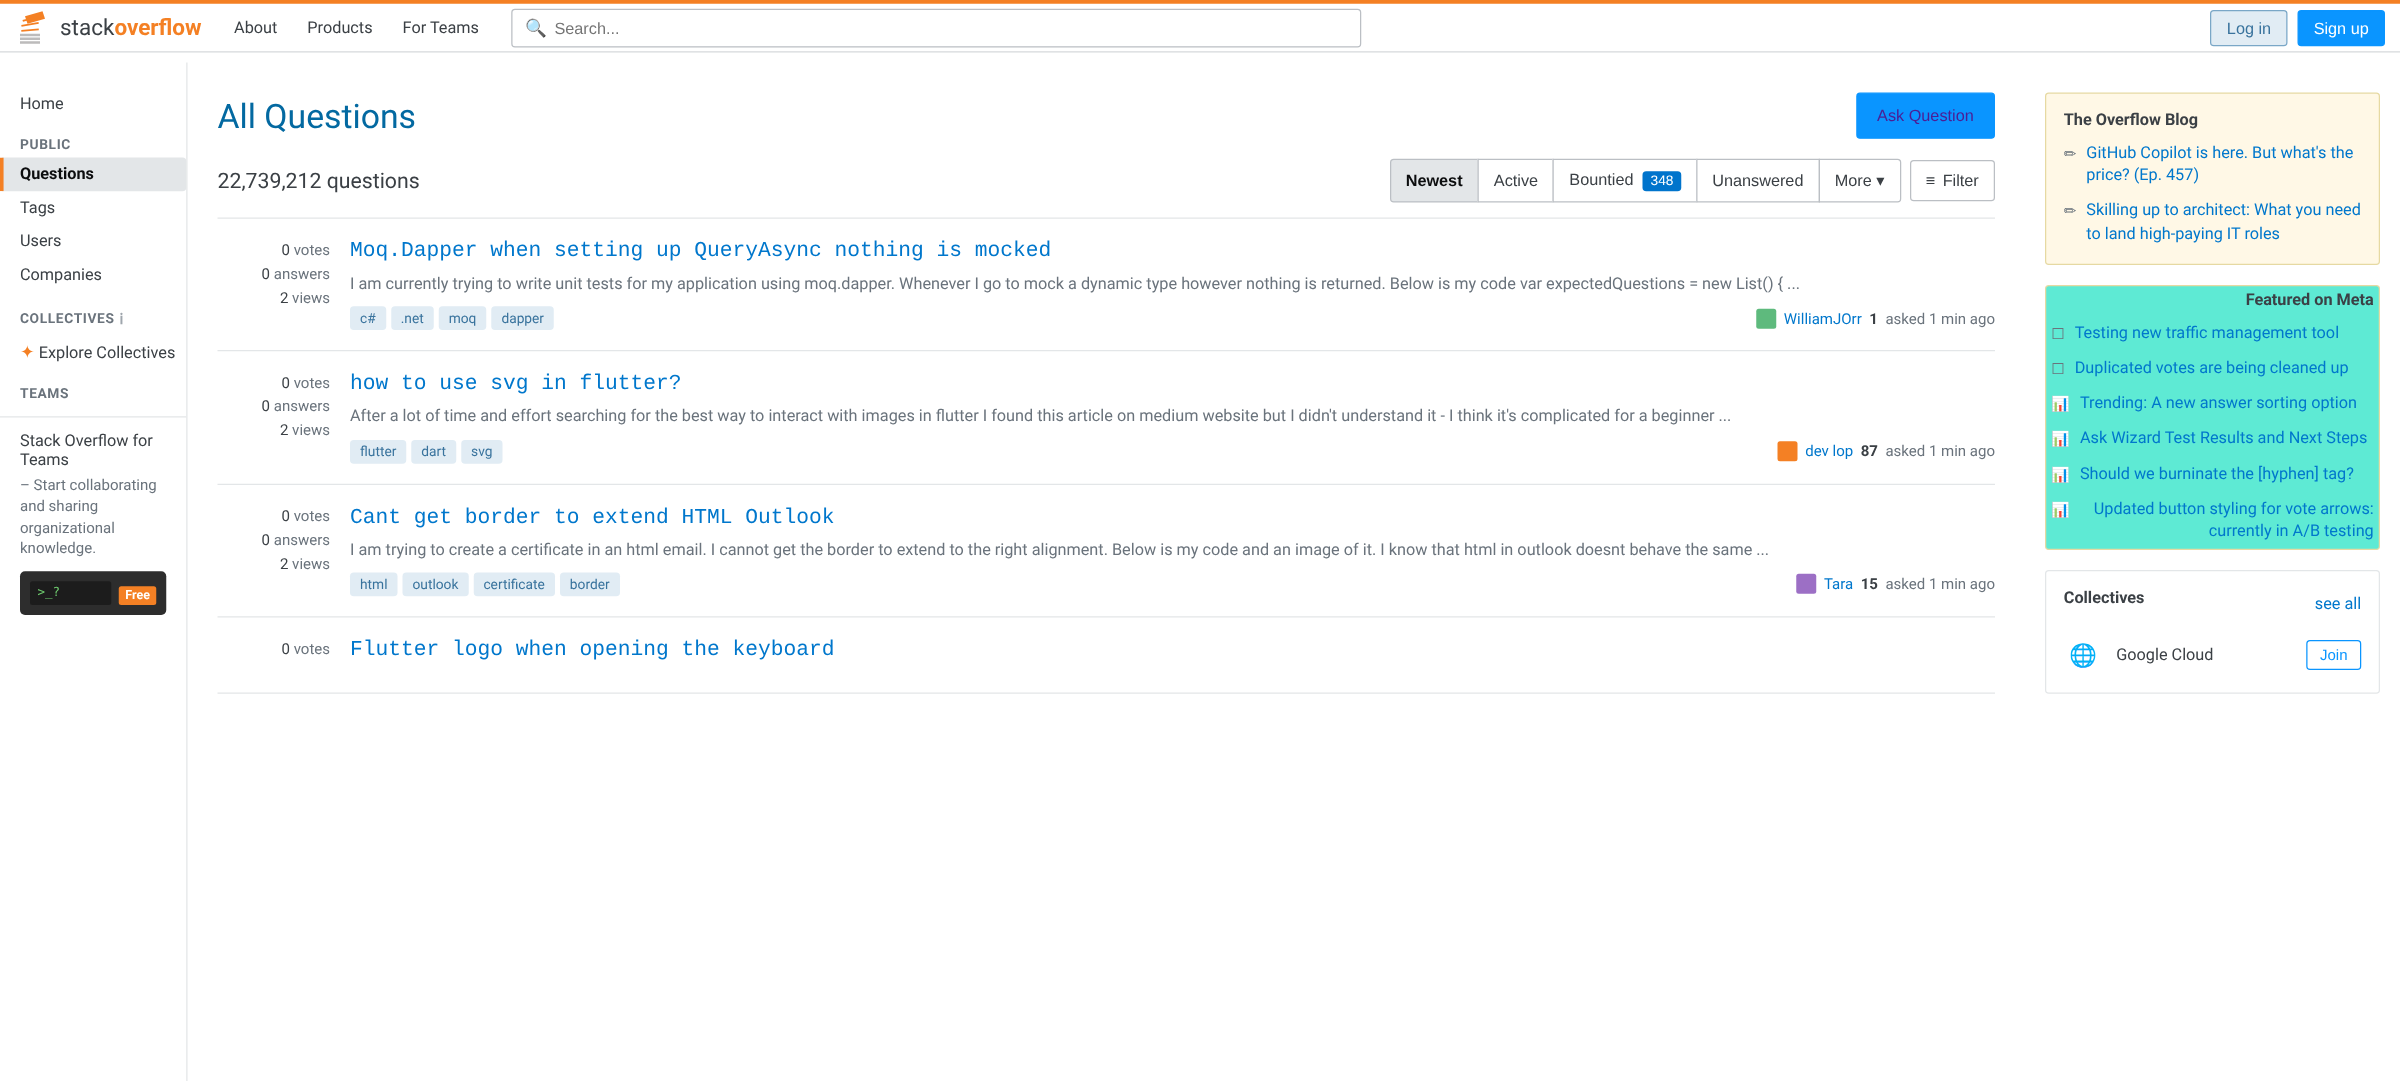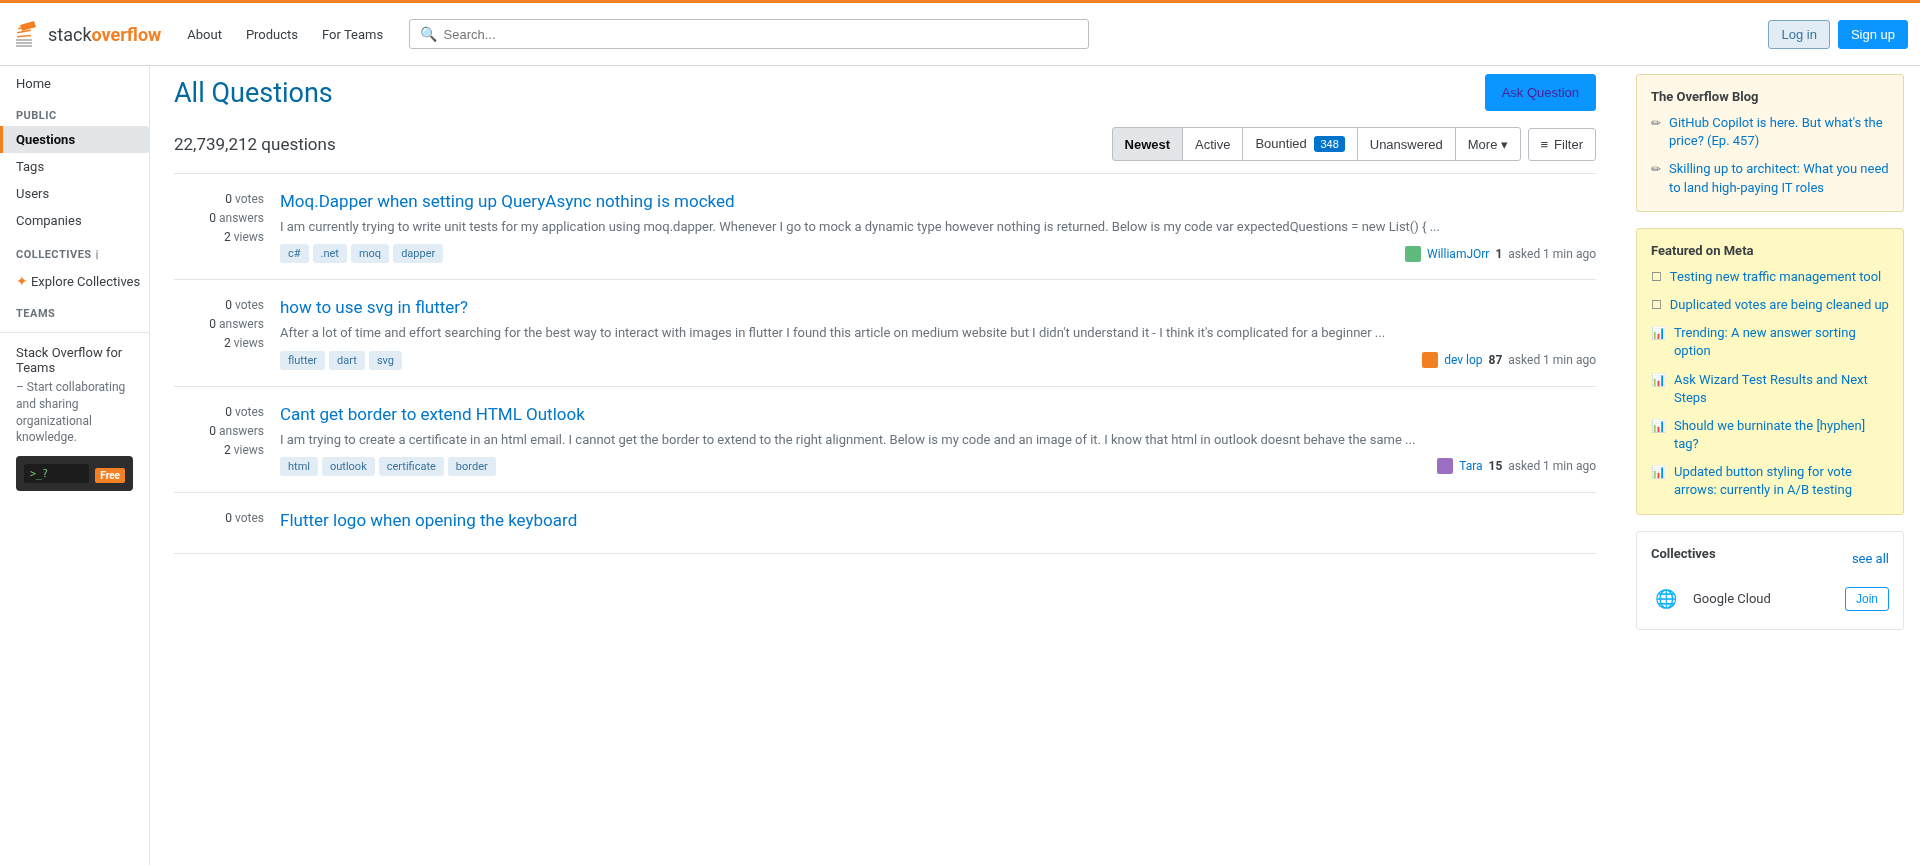--- a/index.html
+++ b/index.html
@@ -1,20 +1,20 @@
 <!DOCTYPE html>
 <html><head>
   <meta charset="utf-8">
   <style>
     * { box-sizing: border-box; margin: 0; padding: 0; }
     body { font-family: -apple-system, BlinkMacSystemFont, 'Segoe UI', Roboto, Arial, sans-serif; font-size: 13px; color: #3b4045; background: #fff; }
 
     
     .topbar {
-      position: fixed; top: 0; left: 0; right: 0; height: 66px;
+      position: fixed; top: 0; left: 0; right: 0; height: 42px;
       background: #fff; border-top: 3px solid #f48024;
       border-bottom: 1px solid #d6d9dc;
       display: flex; align-items: center; padding: 0 12px; z-index: 100;
       gap: 16px;
     }
     .logo { display: flex; align-items: center; gap: 6px; text-decoration: none; }
     .logo-icon { width: 30px; height: 30px; }
     .logo-text { font-size: 18px; font-weight: normal; color: #3b4045; }
     .logo-text span { color: #f48024; font-weight: bold; }
     .topbar-nav { display: flex; gap: 4px; }
@@ -122,21 +122,21 @@
     }
     .question-stats {
       display: flex; flex-direction: column; align-items: flex-end;
       min-width: 90px; gap: 5px; padding-top: 2px;
     }
     .stat { font-size: 12px; color: #6a737c; text-align: right; }
     .stat .count { color: #3b4045; }
     .question-body { flex: 1; min-width: 0; }
     .question-title {
       font-size: 17px; color: #0077cc; text-decoration: none;
-      line-height: 1.3; display: block; margin-bottom: 6px;
+      line-height: 1.3; display: block; margin-bottom: 6px; font-family: Liberation Mono, monospace;
     }
     .question-excerpt {
       font-size: 13px; color: #6a737c; line-height: 1.4;
       margin-bottom: 8px; display: -webkit-box;
       -webkit-line-clamp: 2; -webkit-box-orient: vertical; overflow: hidden;
     }
     .question-footer {
       display: flex; justify-content: space-between; align-items: center;
       flex-wrap: wrap; gap: 8px;
     }
@@ -168,22 +168,22 @@
     .blog-item {
       display: flex; gap: 8px; margin-bottom: 10px; align-items: flex-start;
     }
     .blog-item:last-child { margin-bottom: 0; }
     .pencil-icon { color: #6a737c; font-size: 12px; flex-shrink: 0; margin-top: 2px; }
     .blog-link {
       color: #0077cc; text-decoration: none; font-size: 13px; line-height: 1.4;
     }
 
     .meta-widget {
-      background: #fef9c3; border: 1px solid #e6d9a2;
-      border-radius: 3px; padding: 14px; margin-bottom: 16px;
+      background: #5eead4; border: 1px solid #e6d9a2;
+      border-radius: 3px; padding: 4px; margin-bottom: 16px; text-align: right;
     }
     .meta-item {
       display: flex; gap: 8px; margin-bottom: 10px; align-items: flex-start;
     }
     .meta-item:last-child { margin-bottom: 0; }
     .meta-icon { color: #6a737c; font-size: 12px; flex-shrink: 0; margin-top: 2px; }
     .meta-link {
       color: #0077cc; text-decoration: none; font-size: 13px; line-height: 1.4;
     }
 

